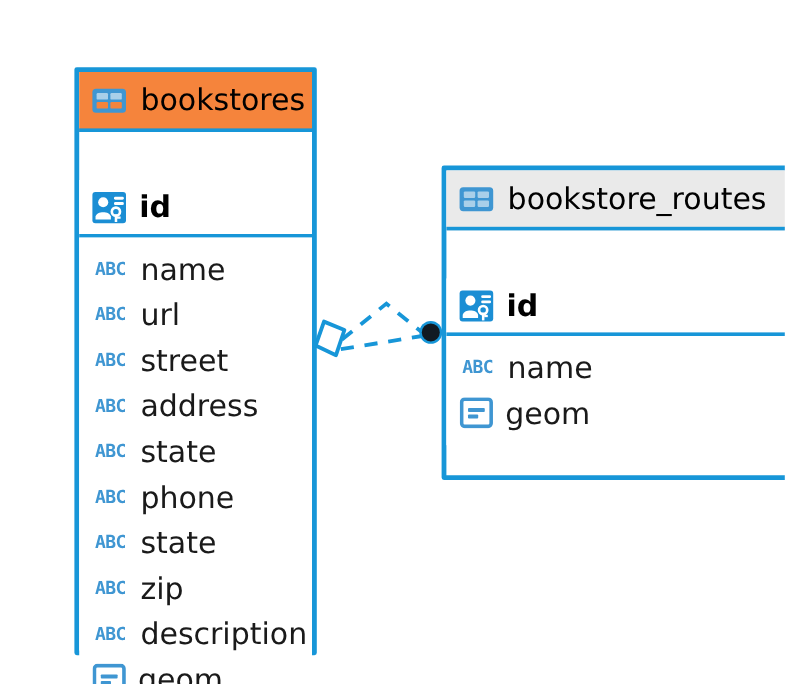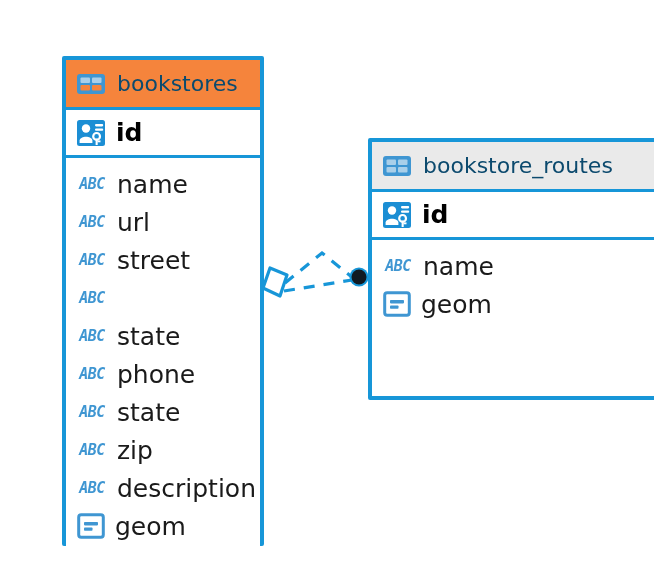--- a/index.html
+++ b/index.html
@@ -35,35 +35,36 @@
     align-items: center;
     box-sizing: border-box;
     height: 50px;
     padding-left: 10px;
     gap: 11px;
     border-bottom: 3px solid #1796d8;
   }
   .entity-header.orange { background: #f5843c; }
   .entity-header.grey   { background: #eaeaea; }
   .entity-title {
-    font-size: 22px;
-    color: #0c4a6e;
+    font-size: 25px;
+    color: #000000;
     line-height: 1;
     white-space: nowrap;
   }
 
   .pk-row {
     display: flex;
     align-items: center;
     box-sizing: border-box;
     height: 48px;
     padding-left: 10px;
     gap: 10px;
     border-bottom: 3px solid #1796d8;
     background: #ffffff;
+    margin-top: 40px;
   }
   .pk-label {
     font-size: 25px;
     font-weight: bold;
     color: #000000;
     line-height: 1;
     white-space: nowrap;
   }
 
   .field-list {
@@ -84,21 +85,20 @@
     white-space: nowrap;
     text-align: right;
   }
 
   
   .icon {
     display: inline-flex;
     align-items: center;
     justify-content: center;
     flex: none;
-    font-style: italic;
   }
   .icon-table { width: 30px; height: 24px; }
   .icon-key   { width: 30px; height: 28px; }
   .icon-abc   { width: 30px; height: 18px; }
   .icon-fk    { width: 28px; height: 26px; }
   .icon-geom  { width: 28px; height: 26px; }
 
   .abc-text {
     font-family: "DejaVu Sans Mono", "Liberation Mono", monospace;
     font-size: 15px;
@@ -189,20 +189,21 @@
         <span class="icon icon-abc">
           <span class="abc-text">ABC</span>
         </span>
         <span class="field-label">street</span>
       </div>
 
       <div class="field-row">
         <span class="icon icon-abc">
           <span class="abc-text">ABC</span>
         </span>
+        <span class="field-label">address</span>
       </div>
 
       <div class="field-row">
         <span class="icon icon-abc">
           <span class="abc-text">ABC</span>
         </span>
         <span class="field-label">state</span>
       </div>
 
       <div class="field-row">

